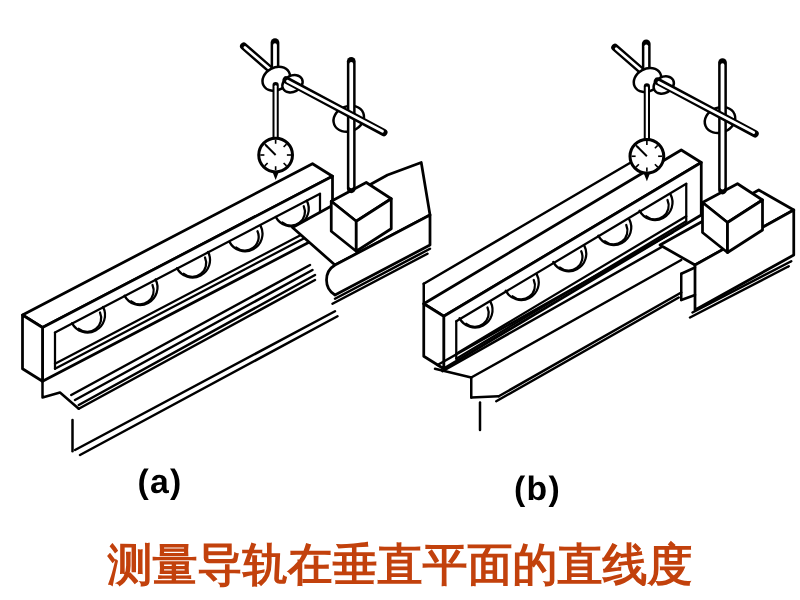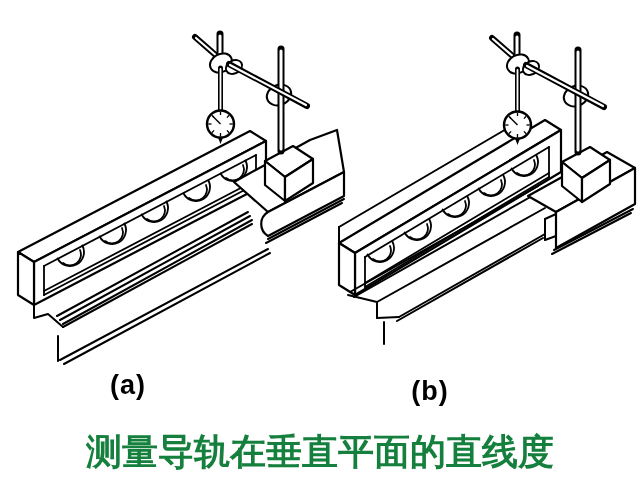--- a/index.html
+++ b/index.html
@@ -177,13 +177,13 @@
       <path class="ln" d="M554,250 L633,209"></path>
       <path class="ln" d="M552,254 L631,213"></path>
     </g>
     <use href="#stand" transform="translate(297,1)"></use>
   </g>
 </svg>
 </div>
 
 <div class="fig-label" id="label-a">(a)</div>
 <div class="fig-label" id="label-b">(b)</div>
-<div id="caption" style="color: #15803d;">测量导轨在垂直平面的直线度</div>
+<div id="caption" style="color: #c2410c;">测量导轨在垂直平面的直线度</div>
 
 </body></html>

